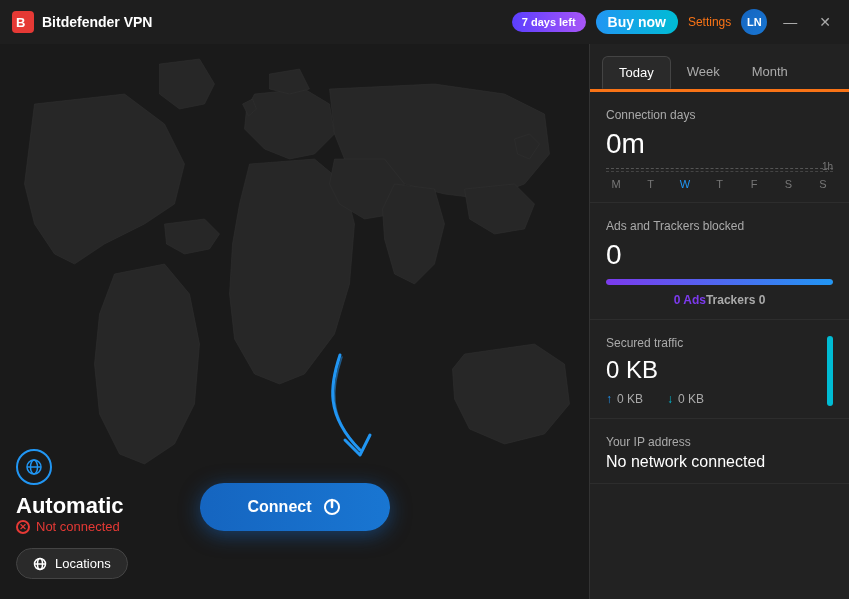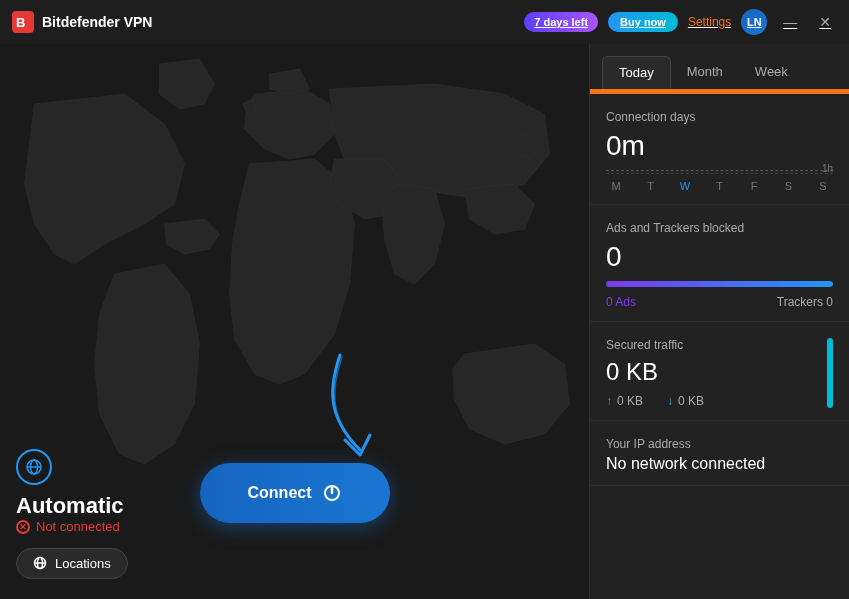--- a/index.html
+++ b/index.html
@@ -34,34 +34,33 @@
     .app-title {
       font-size: 14px;
       font-weight: 600;
       color: #fff;
     }
     .title-bar-right {
       margin-left: auto;
       display: flex;
       align-items: center;
       gap: 10px;
-      text-decoration: underline;
     }
     .trial-badge {
       background: linear-gradient(90deg, #5b3fff, #a855f7);
       color: #fff;
       font-size: 11px;
       padding: 4px 10px;
       border-radius: 12px;
       font-weight: 600;
     }
     .buy-now-btn {
       background: linear-gradient(90deg, #2196f3, #00bcd4);
       color: #fff;
-      font-size: 11px;
+      font-size: 14px;
       padding: 4px 12px;
       border-radius: 12px;
       font-weight: 600;
       cursor: pointer;
       display: flex;
       align-items: center;
       gap: 4px;
     }
     .settings-btn {
       color: #f97316;
@@ -154,35 +153,35 @@
     .locations-btn {
       margin-top: 14px;
       background: #2a2a2a;
       border: 1px solid #444;
       border-radius: 20px;
       color: #fff;
       font-size: 13px;
       padding: 7px 16px;
       cursor: pointer;
       display: flex;
-      align-items: flex-start;
+      align-items: flex-end;
       gap: 8px;
     }
 
     
     .connect-btn {
       position: absolute;
-      bottom: 76px;
+      bottom: 68px;
       left: 50%;
       transform: translateX(-50%);
       background: linear-gradient(90deg, #1565c0, #1976d2);
       color: #fff;
       font-size: 16px;
       font-weight: 600;
-      padding: 20px 48px;
+      padding: 14px 48px;
       border-radius: 30px;
       cursor: pointer;
       display: flex;
       align-items: center;
       gap: 10px;
       z-index: 10;
       box-shadow: 0 4px 20px rgba(21, 101, 192, 0.5);
     }
 
     
@@ -199,21 +198,21 @@
       background: #222;
       border-left: 1px solid #333;
       display: flex;
       flex-direction: column;
       padding: 0;
     }
 
     
     .tabs {
       display: flex;
-      border-bottom: 5px solid #f97316;
+      border-bottom: 3px solid #f97316;
       padding: 12px 12px 0;
       gap: 0;
     }
     .tab {
       padding: 8px 16px;
       font-size: 13px;
       cursor: pointer;
       color: #aaa;
       border-radius: 6px 6px 0 0;
       font-weight: 500;
@@ -287,22 +286,23 @@
       overflow: hidden;
     }
     .progress-bar-fill {
       height: 100%;
       background: linear-gradient(90deg, #7c3aed, #2196f3);
       border-radius: 3px;
       width: 100%;
     }
     .ads-trackers-row {
       display: flex;
-      justify-content: space-between;
+      justify-content: center;
       font-size: 12px;
+      font-weight: bold;
     }
     .ads-label { color: #7c3aed; }
     .trackers-label { color: #aaa; }
 
     
     .secured-row {
       display: flex;
       align-items: stretch;
       gap: 2px;
     }
@@ -440,22 +440,22 @@
         </svg>
         <span>Locations</span>
       </div>
     </div>
   </div>
 
   <div class="right-panel">
 
     <div class="tabs">
       <div class="tab active">Today</div>
+      <div class="tab">Week</div>
       <div class="tab">Month</div>
-      <div class="tab">Week</div>
     </div>
 
     <div class="stats-content">
 
       <div class="stat-section">
         <div class="stat-label">Connection days</div>
         <div class="stat-value">0m</div>
         <div class="time-chart">
           <div class="chart-line">
             <span class="chart-line-label">1h</span>

